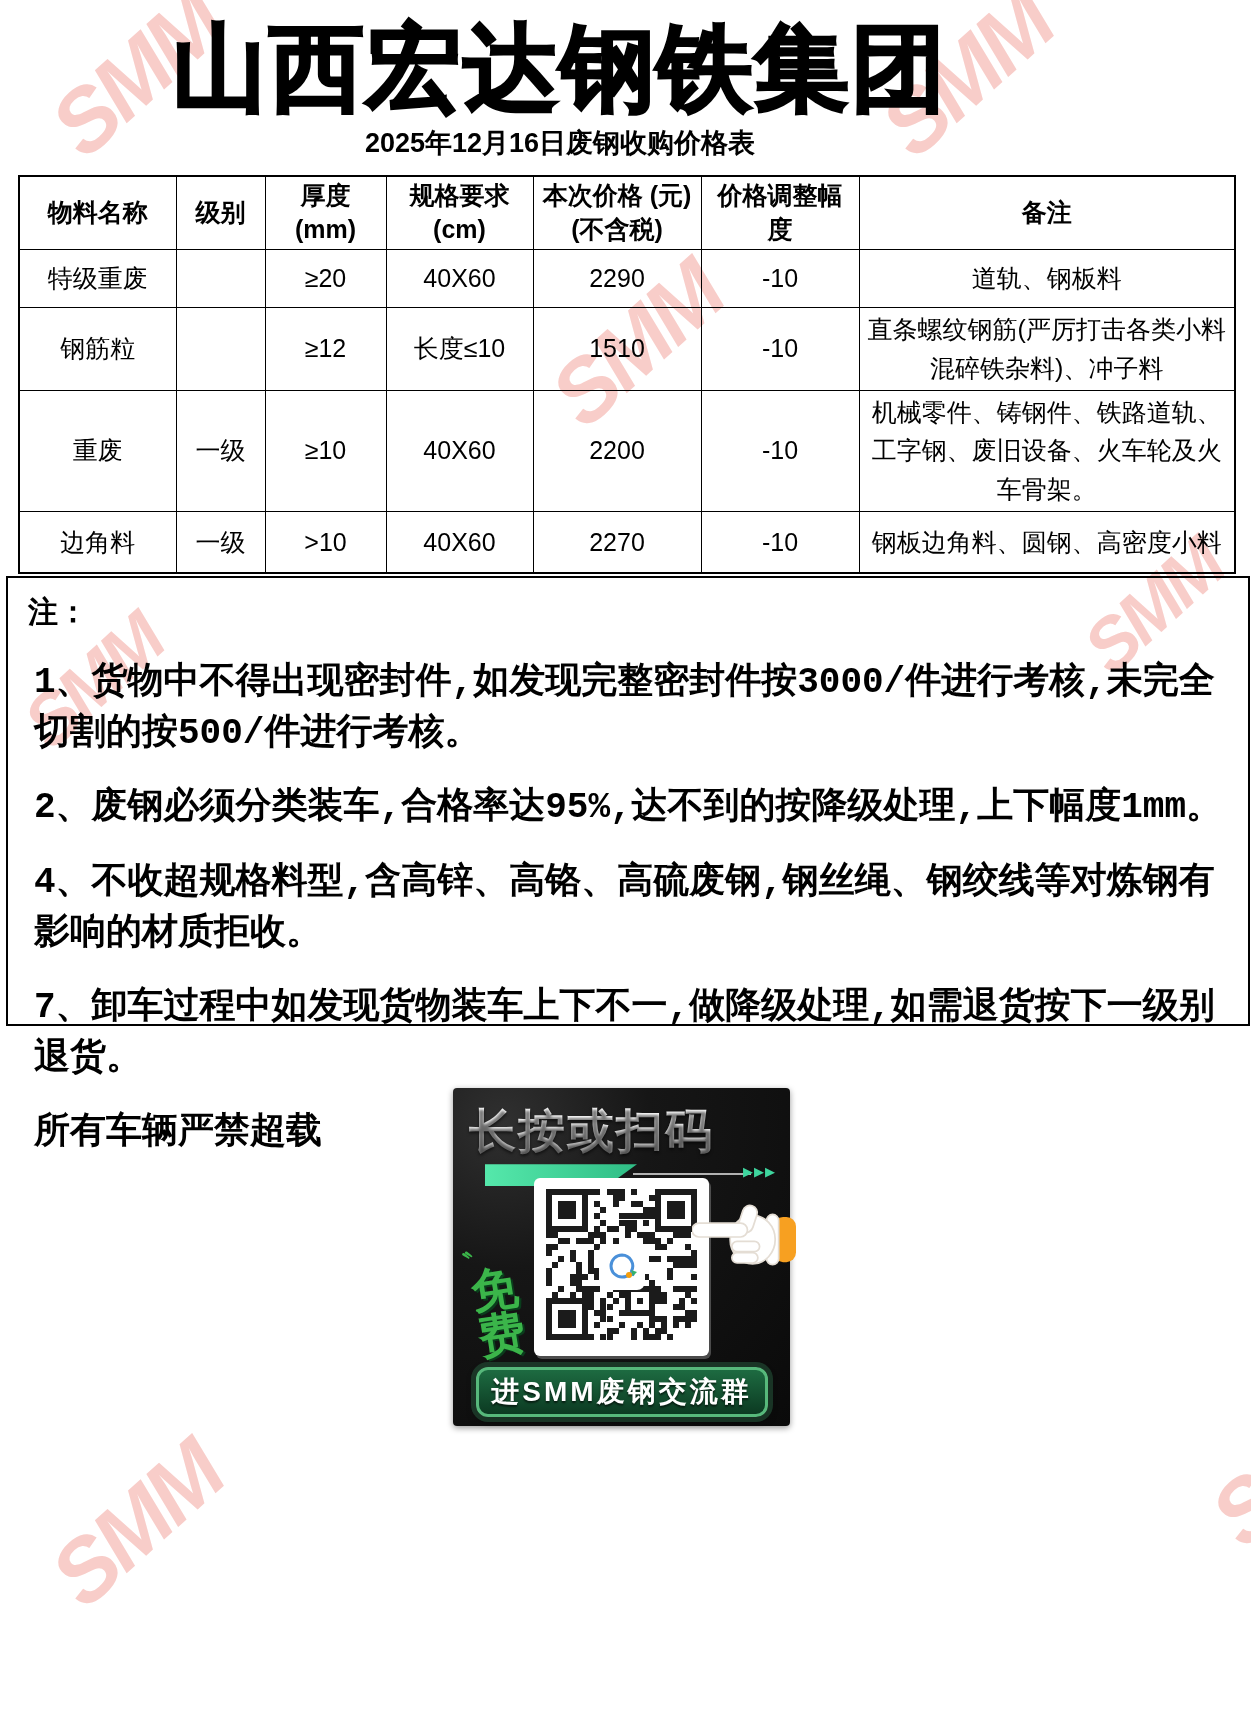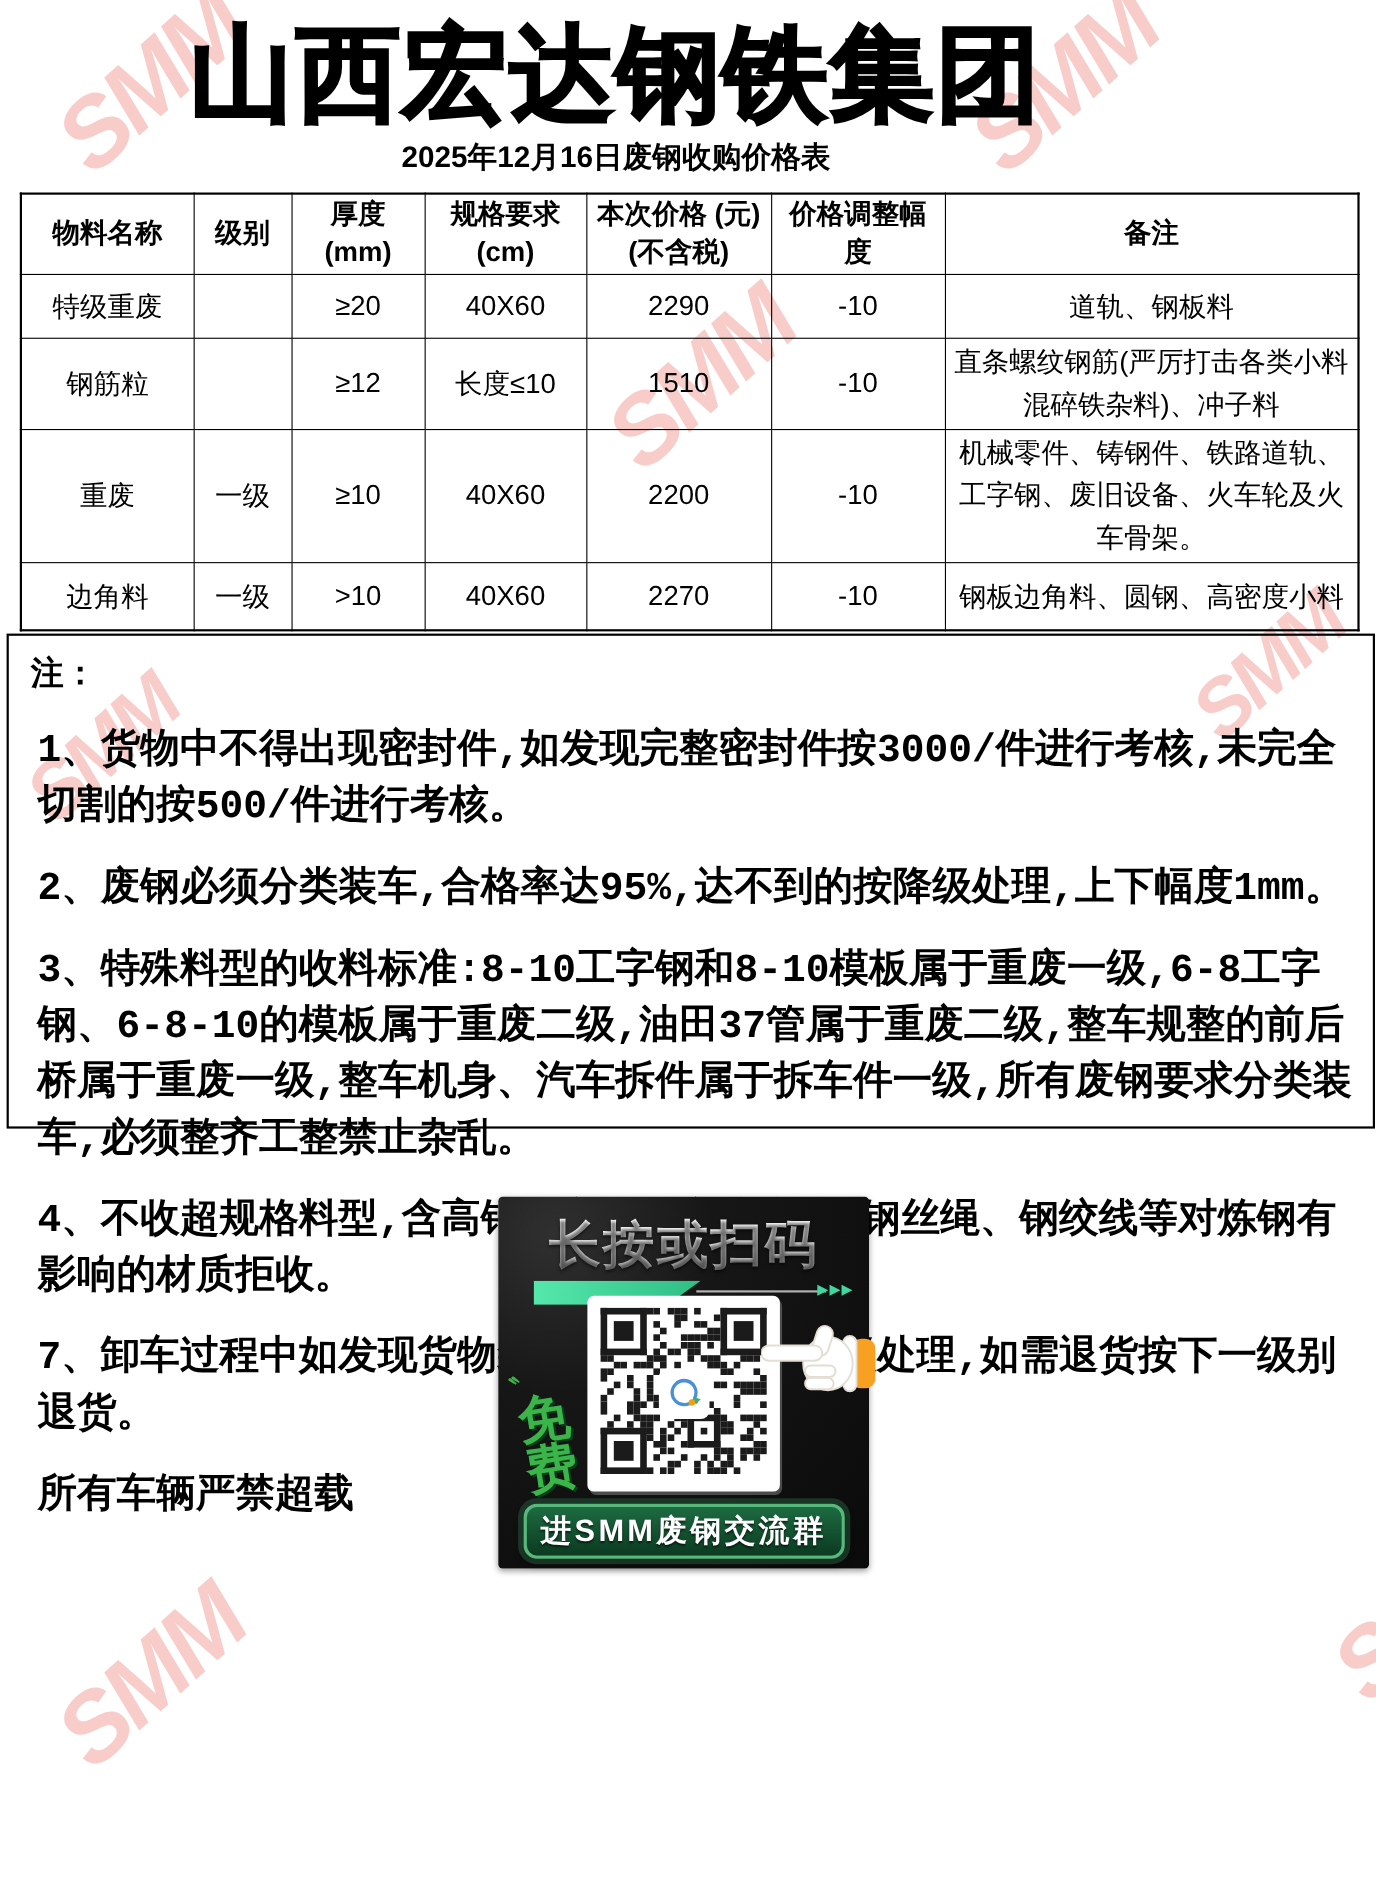--- a/index.html
+++ b/index.html
@@ -65,22 +65,22 @@
   
   .qr-card{
     position:relative;z-index:2;
     width:337px;height:338px;
     margin:62px 0 0 453px;
     background:radial-gradient(circle at 15% 10%,#303030 0%,#161616 35%,#0a0a0a 100%);
     border-radius:4px;
     box-shadow:0 2px 6px rgba(0,0,0,.4);
   }
   .qr-title{
-    position:absolute;top:12px;left:0;width:100%;
-    text-align:center;font-size:47px;font-weight:900;letter-spacing:2px;
+    position:absolute;top:12px;left:16px;width:100%;
+    font-size:47px;font-weight:900;letter-spacing:2px;
     color:#f0f0f0;
     background:linear-gradient(180deg,#ffffff 30%,#9a9a9a 100%);
     -webkit-background-clip:text;background-clip:text;
     -webkit-text-fill-color:transparent;
     text-shadow:0 2px 3px rgba(0,0,0,.55);
   }
   .qr-tab{
     position:absolute;top:76px;left:32px;width:152px;height:22px;
     background:linear-gradient(90deg,#55e8ab,#2fbd85);
     clip-path:polygon(0 0,100% 0,80% 100%,0 100%);
@@ -209,21 +209,20 @@
         <td>-10</td>
         <td class="remark-center">钢板边角料、圆钢、高密度小料</td>
       </tr>
     </tbody>
       </table>
 
     <div class="notes">
       <div class="note-label">注：</div>
       <div class="note-item">1、货物中不得出现密封件,如发现完整密封件按3000/件进行考核,未完全切割的按500/件进行考核。</div>
       <div class="note-item">2、废钢必须分类装车,合格率达95%,达不到的按降级处理,上下幅度1mm。</div>
-      <div class="note-item">3、特殊料型的收料标准:8-10工字钢和8-10模板属于重废一级,6-8工字钢、6-8-10的模板属于重废二级,油田37管属于重废二级,整车规整的前后桥属于重废一级,整车机身、汽车拆件属于拆车件一级,所有废钢要求分类装车,必须整齐工整禁止杂乱。</div>
       <div class="note-item">4、不收超规格料型,含高锌、高铬、高硫废钢,钢丝绳、钢绞线等对炼钢有影响的材质拒收。</div>
       <div class="note-item">7、卸车过程中如发现货物装车上下不一,做降级处理,如需退货按下一级别退货。</div>
       <div class="note-item">所有车辆严禁超载</div>
     </div>
 
 
     <div class="qr-card">
       <div class="qr-title">长按或扫码</div>
       <div class="qr-tab"></div>
       <div class="qr-tabline"></div>

